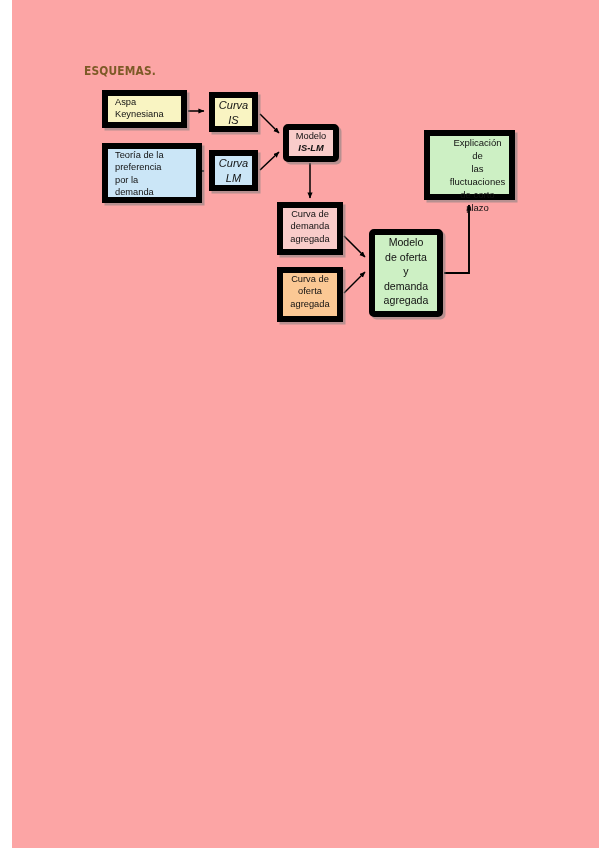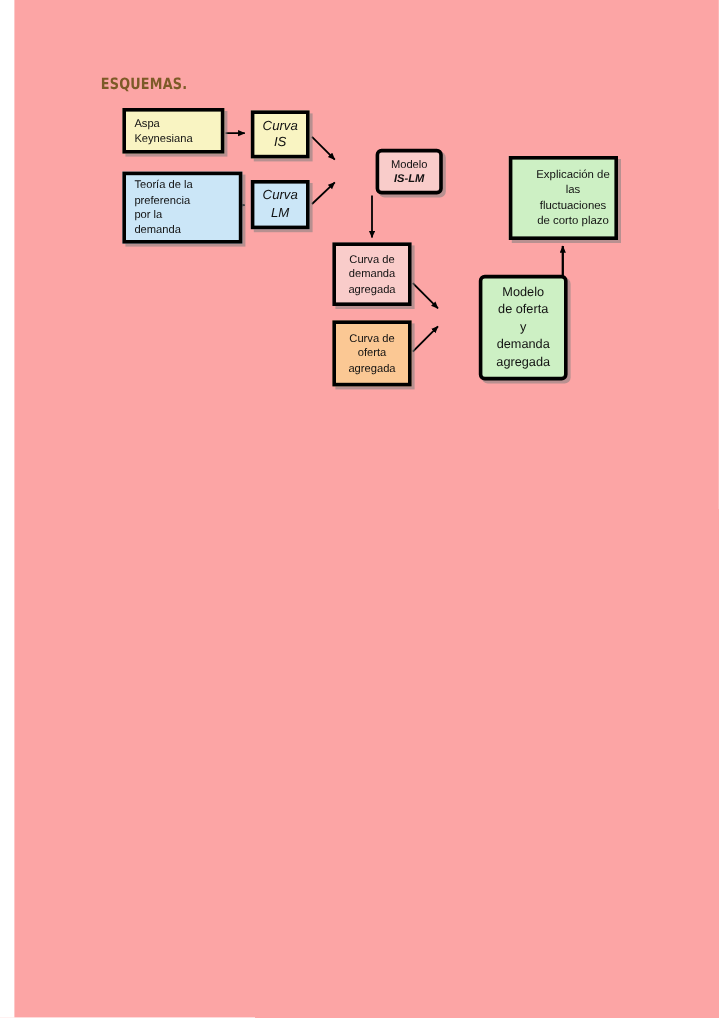--- a/index.html
+++ b/index.html
@@ -46,39 +46,39 @@
     left: 0; top: 0;
     width: 599px;
     height: 848px;
     pointer-events: none;
   }
 
   
   .node {
     position: absolute;
     box-sizing: border-box;
-    border: 3px solid #000000;
+    border: 6px solid #000000;
     box-shadow: 2.5px 2.5px 0 0 rgba(128,128,128,0.55);
     display: flex;
     flex-direction: column;
-    justify-content: center;
+    justify-content: flex-start;
     font-family: "Liberation Sans", sans-serif;
     font-size: 9.3px;
     line-height: 12.4px;
     color: #111111;
   }
   .node .ln { display: block; }
 
   .node.align-left  { align-items: flex-start; padding-left: 7px; padding-right: 4px; text-align: left; }
   .node.align-center{ align-items: center; text-align: center; padding-left: 3px; padding-right: 3px; }
 
   .node.italic { font-style: italic; font-size: 11px; line-height: 14.5px; }
   .node .bolditalic { font-style: italic; font-weight: bold; }
 
-  .rounded { border-radius: 5px; margin-left: 30px; }
+  .rounded { border-radius: 5px; }
 
   
   .c-yellow { background: #f9f4c2; }
   .c-blue   { background: #cbe6f7; }
   .c-pink   { background: #f9ccca; }
   .c-orange { background: #fbc894; }
   .c-green  { background: #cdf0c4; }
 
   
   #node-aspa        { left: 90px;  top: 90px;  width: 85px;  height: 38px; }

